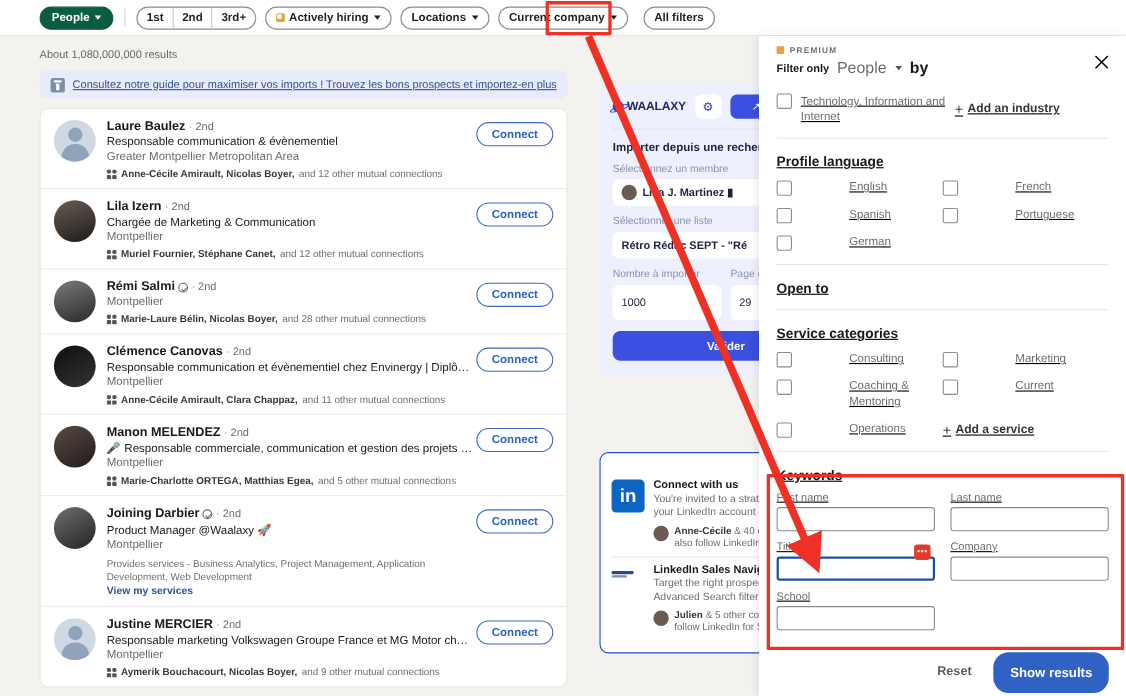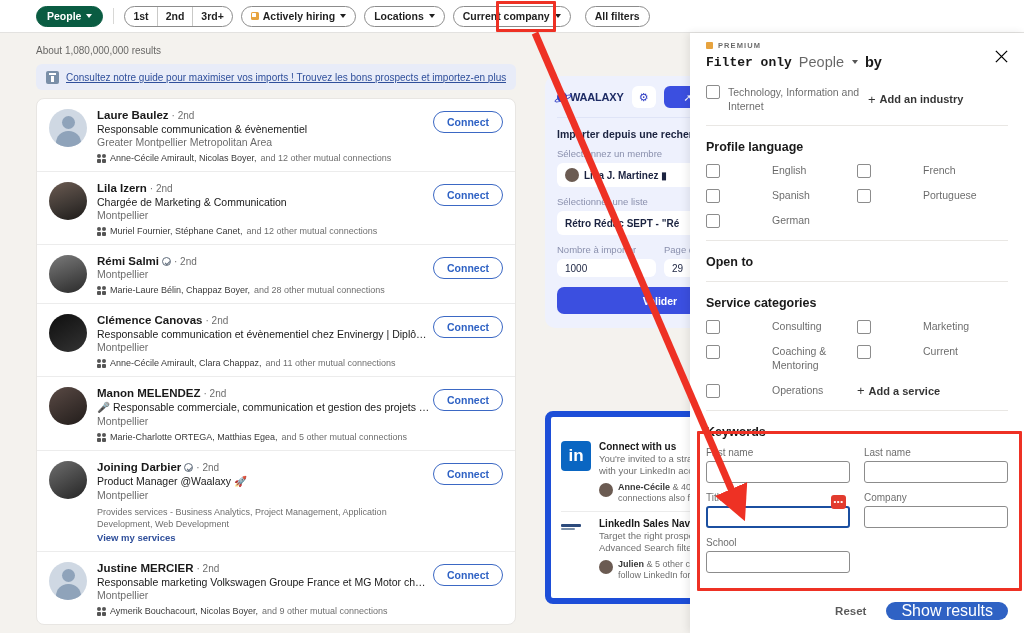--- a/index.html
+++ b/index.html
@@ -117,21 +117,21 @@
   .p-title {
     font-size: 10.5px; color: #000000e6; margin-top: 2px;
     white-space: nowrap; overflow: hidden; text-overflow: ellipsis;
   }
   .p-loc { font-size: 10.5px; color: #00000099; margin-top: 1px; }
   .p-mutual {
     font-size: 9px; color: #00000099; margin-top: 5px;
     display: flex; align-items: center; gap: 4px;
     white-space: nowrap; overflow: hidden;
   }
-  .p-mutual b { color: #000000cc; font-weight: 400; text-align: right; }
+  .p-mutual b { color: #000000cc; font-weight: 700; text-align: right; }
   .mutual-icon {
     width: 9px; height: 9px; flex: none; position: relative;
   }
   .mutual-icon::before{
     content:''; position:absolute; left:0; top:0; width:4px; height:4px; border-radius:50%; background:#555;
     box-shadow: 5px 0 0 #555;
   }
   .mutual-icon::after{
     content:''; position:absolute; left:0; top:5px; width:4px; height:4px; background:#555; border-radius:1px;
     box-shadow: 5px 0 0 #555;
@@ -180,30 +180,30 @@
   .wx-title { font-size: 10.5px; font-weight: 700; color:#1b2340; margin-bottom: 8px;}
   .wx-label { font-size: 9.5px; color: #8a90ad; margin-bottom: 4px; }
   .wx-field {
     background:#fff; border-radius:6px; height:24px; display:flex; align-items:center;
     padding: 0 8px; font-size: 10px; color:#1b2340; font-weight:600; gap:5px; margin-bottom: 9px;
   }
   .wx-mini-ava { width:14px; height:14px; border-radius:50%; background:#6b5b52; flex:none; }
   .wx-row { display:flex; gap: 8px; }
   .wx-col { flex:1; }
   .wx-num {
-    background:#fff; border-radius:6px; height:18px; display:flex; align-items:center;
+    background:#fff; border-radius:6px; height:32px; display:flex; align-items:center;
     padding: 0 8px; font-size: 10px; color:#1b2340; margin-bottom: 10px;
   }
   .wx-validate {
     background:#3b4fe0; color:#fff; border-radius:7px; height:27px;
     display:flex; align-items:center; justify-content:center; font-size:10.5px; font-weight:600;
   }
   .promo-card {
     position:absolute; left:5px; top:378px; width:230px; background:#fff;
-    border:6px solid #1d4ed8; border-radius:8px; padding: 8px 10px 10px;
+    border:1px solid #1d4ed8; border-radius:8px; padding: 8px 10px 10px;
   }
   .promo-label { font-size: 8.5px; color:#00000099; text-align:right; }
   .promo-item { display:flex; gap:8px; padding: 6px 0; }
   .promo-item + .promo-item { border-top:1px solid #ececec; }
   .li-logo {
     width:30px; height:30px; background:#0a66c2; border-radius:4px; flex:none;
     color:#fff; font-weight:800; font-size:17px; display:flex; align-items:center; justify-content:center;
     font-family:"Liberation Sans", sans-serif;
   }
   .sn-logo {
@@ -228,30 +228,30 @@
   .fp-sticky-head {
     position:absolute; top:0; left:0; right:0; height:50px; background:#fff; z-index:3;
     padding: 8px 16px 0 16px;
   }
   .premium-tag {
     display:flex; align-items:center; gap:5px;
     font-size:7.5px; font-weight:700; letter-spacing:1.1px; color:#00000099;
   }
   .premium-sq { width:7px; height:7px; background:#e7a33e; border-radius:1px; display:inline-block;}
   .fp-title-row { display:flex; align-items:center; gap:7px; margin-top:4px; }
-  .fp-title { font-size:13px; font-weight:700; color:#000000e6;font-family:Liberation Mono, monospace; }
+  .fp-title { font-size:10px; font-weight:700; color:#000000e6; }
   .fp-people { font-size:14.5px; color:#00000099; font-weight:400; }
   .fp-by { font-size:14.5px; font-weight:700; color:#000000e6; }
   .close-x {
     position:absolute; right:12px; top:12px; width:22px; height:22px; cursor:pointer;
     display:flex; align-items:center; justify-content:center;
   }
   .fp-scroll {
     position:absolute; top:50px; left:0; right:0; bottom:45px;
-    overflow:hidden; padding: 0 16px;
+    overflow:hidden; padding: 0 16px; text-decoration: underline;
   }
   .cut-row { display:flex; padding-top: 2px; }
   .cut-left { flex:1; display:flex; gap:8px; }
   .cut-text { font-size:10.5px; color:#00000099; line-height:1.35; }
   .sec-divider { height:1px; background:#e9e7e4; margin: 12px 0 0; }
   .sec-title { font-size:12.5px; font-weight:700; color:#000000e6; margin: 14px 0 10px; }
   .cb-grid { display:grid; grid-template-columns: 1fr 1fr; row-gap: 11px; }
   .cb-row { display:flex; align-items:flex-start; gap:8px; }
   .cb {
     width:14px; height:14px; border:1px solid #8c8c8c; border-radius:2px; background:#fff;
@@ -280,22 +280,22 @@
   .fp-footer {
     position:absolute; bottom:0; left:0; right:0; height:45px; background:#fff;
     display:flex; align-items:center; justify-content:flex-end; gap:14px; padding-right:16px;
     border-top: 1px solid #fff;
   }
   .reset-btn {
     font-size:11.5px; font-weight:700; color:#000000a6; background:none; border:none;
     cursor:pointer; font-family:inherit; padding: 4px 6px;
   }
   .show-btn {
-    background:#2f62c4; color:#fff; border:none; border-radius:14px; height:18px;
-    padding: 0 15px; font-size:16px; font-weight:400; cursor:pointer; font-family:inherit;
+    background:#2f62c4; color:#fff; border:none; border-radius:14px; height:37px;
+    padding: 0 15px; font-size:12px; font-weight:700; cursor:pointer; font-family:inherit;
   }
 
   
   .anno { position:absolute; inset:0; pointer-events:none; z-index: 30; }
   .anno-box {
     position:absolute; border: 3px solid #ee3124; border-radius: 1px;
   }
   #box-allfilters { left: 496px; top: 1px; width: 60px; height: 31px; }
   #box-keywords { left: 697px; top: 431px; width: 325px; height: 160px; }
 </style>
@@ -383,21 +383,21 @@
         <div class="avatar p2"></div>
         <div class="p-body">
           <div class="p-name-row">
             <span class="p-name">Rémi Salmi</span>
             <span class="verified"></span>
             <span class="p-degree">· 2nd</span>
           </div>
           <div class="p-loc">Montpellier</div>
           <div class="p-mutual">
             <span class="mutual-icon"></span>
-            <b>Marie-Laure Bélin, Chappaz Boyer,</b>
+            <b>Marie-Laure Bélin, Nicolas Boyer,</b>
             <span>and 28 other mutual connections</span>
           </div>
         </div>
         <button class="connect-btn">Connect</button>
       </div>
 
       <div class="person">
         <div class="avatar p3"></div>
         <div class="p-body">
           <div class="p-name-row">

